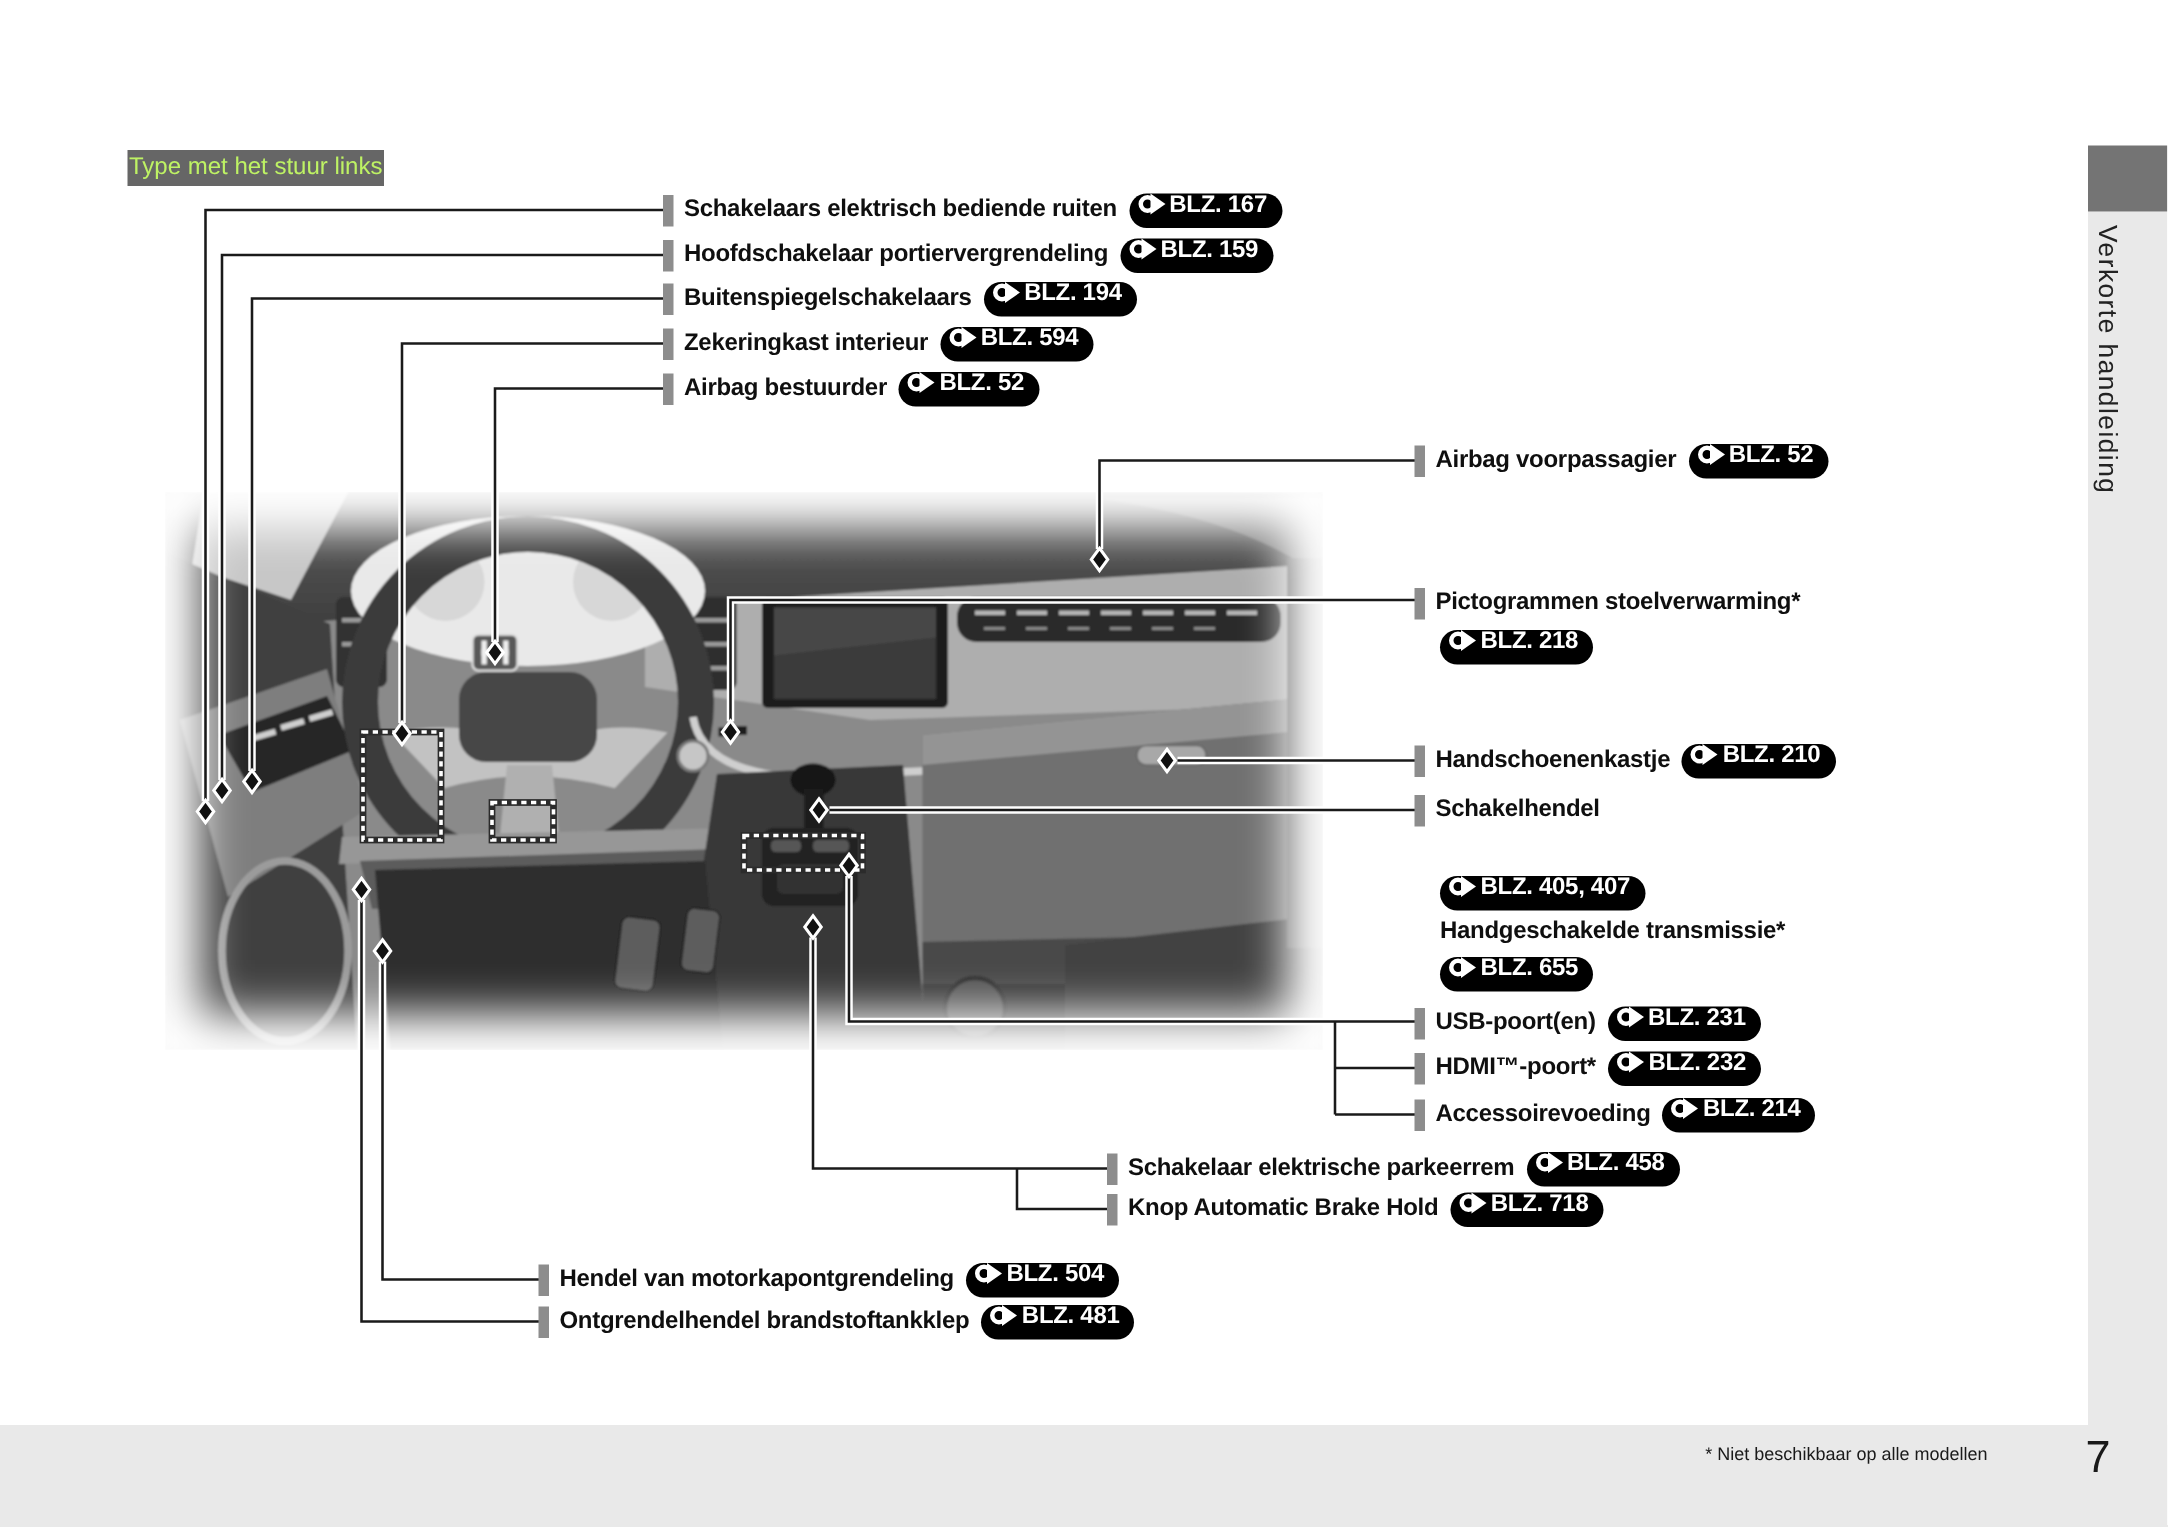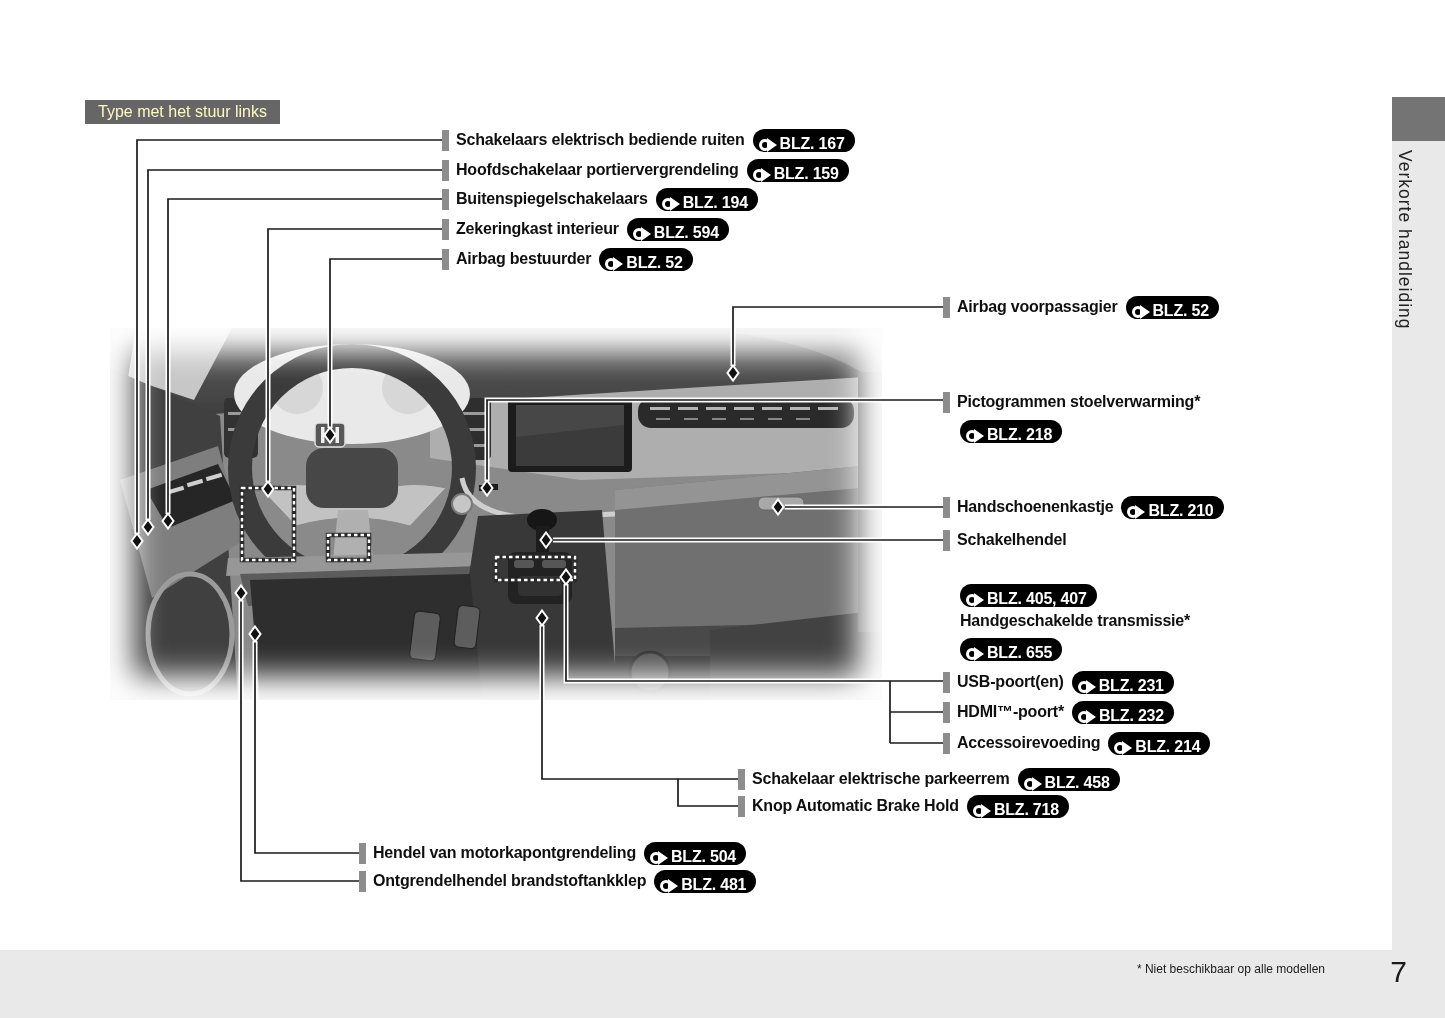--- a/index.html
+++ b/index.html
@@ -1,25 +1,25 @@
 <!DOCTYPE html>
 <html style="--pill_bg: #000000; --bar_gray: #8d8d8d; --chip_bg: #666666; --sidebar_tab: #747474; --panel_gray: #e9e9e9; --line: #1a1a1a;"><head>
 <meta charset="utf-8">
 <style>
   html,body{margin:0;padding:0;background:#fff;}
   .page{position:relative;width:1445px;height:1018px;background:#fff;overflow:hidden;
         font-family:"Liberation Sans",sans-serif;}
   
   .chip{position:absolute;left:85px;top:100px;height:24px;display:flex;align-items:center;
-        padding:0 13px;background:var(--chip_bg,#666);color:#fef9c3;font-size:16px;font-weight:400;}
+        padding:0 1px;background:var(--chip_bg,#666);color:#bef264;font-size:16px;font-weight:400;}
   
   .co-row{position:absolute;display:flex;align-items:center;height:26px;white-space:nowrap;}
   .bar{width:7px;height:21px;background:var(--bar_gray,#8d8d8d);margin-right:7px;flex:none;}
   .co-label{font-weight:700;font-size:16px;line-height:1;color:#0f0f0f;letter-spacing:-0.2px;margin-right:8px;}
-  .pill{display:inline-flex;align-items:flex-end;height:23px;border-radius:12px;
+  .pill{display:inline-flex;align-items:flex-start;height:23px;border-radius:12px;
         background:var(--pill_bg,#000);padding:0 10px 0 6px;color:#fff;}
   .pill-icon{position:relative;width:18px;height:14px;margin-right:3px;flex:none;}
   .pill-icon::before{content:"";position:absolute;left:0;top:1px;width:6px;height:6px;
         border:3px solid #fff;border-radius:50%;}
   .pill-icon::after{content:"";position:absolute;left:8px;top:0;width:0;height:0;
         border-left:10px solid #fff;border-top:7px solid transparent;border-bottom:7px solid transparent;}
   .pill-text{font-weight:700;font-size:16px;line-height:1;letter-spacing:-0.2px;}
   
   .photo{position:absolute;left:110px;top:328px;width:772px;height:372px;}
   .photo::after{content:"";position:absolute;inset:0;box-shadow:inset 0 0 30px 24px #fff;pointer-events:none;}

